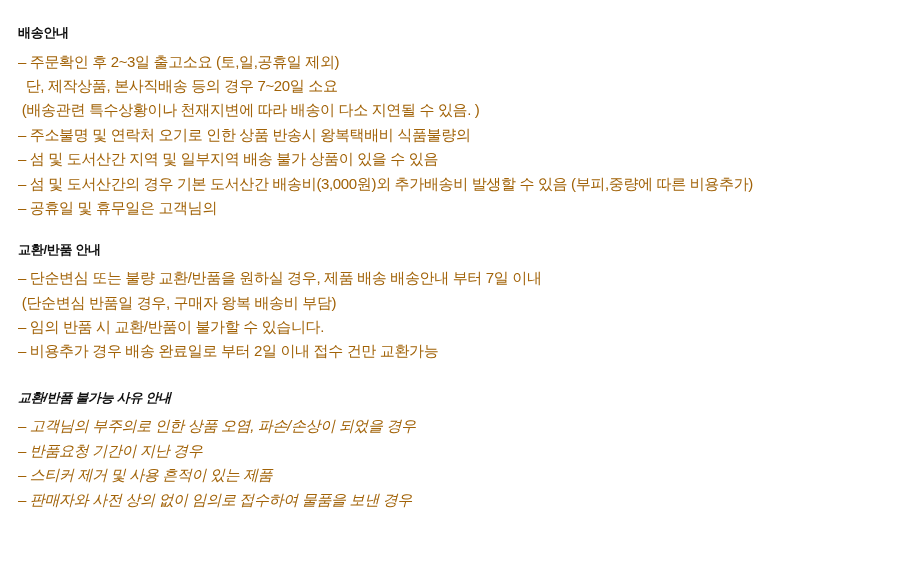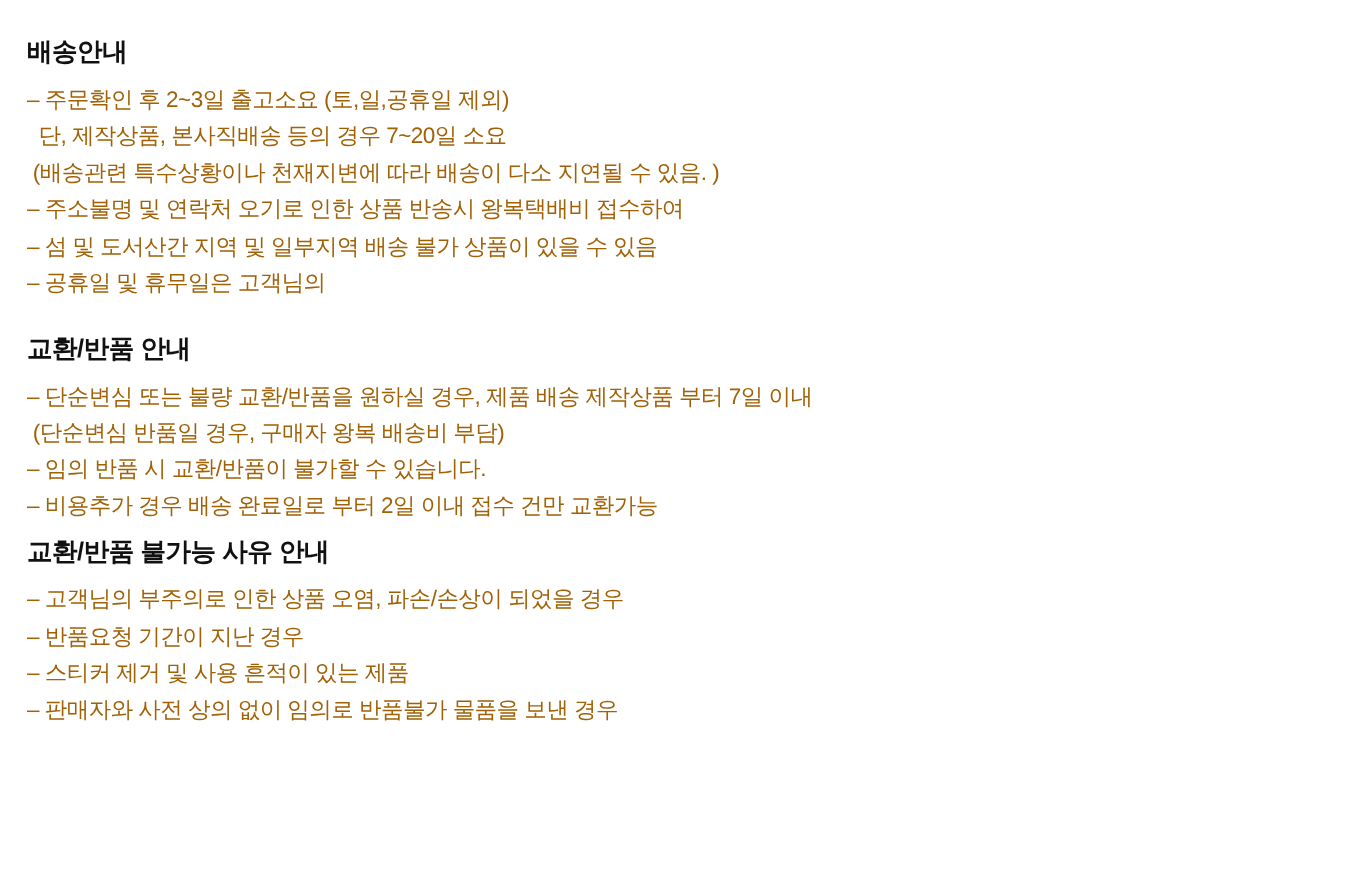--- a/index.html
+++ b/index.html
@@ -18,63 +18,65 @@
     box-sizing: border-box;
     width: 900px;
     height: 584px;
     padding: 24px 18px 10px 18px;
   }
   .section {
     margin-bottom: 18px;
   }
   .section:last-child {
     margin-bottom: 0;
+    font-style: italic;
   }
   .section-title {
-    font-size: 17px;
+    font-size: 13px;
     font-weight: bold;
     letter-spacing: -0.3px;
     color: #111111;
     margin: 0 0 8px 0;
     line-height: 1.35;
   }
   .line {
     font-size: 15px;
     line-height: 1.63;
     letter-spacing: -0.35px;
     color: #a16207;
     white-space: pre;
   }
   .sec-ship { margin-bottom: 20px; }
-  .sec-exchange { margin-bottom: 7px; }
+  .sec-exchange { margin-bottom: 25px; }
 </style>
 </head>
 <body>
 
 <div class="page">
 
   <div class="section sec-ship">
     <h2 class="section-title">배송안내</h2>
     <div class="line">– 주문확인 후 2~3일 출고소요 (토,일,공휴일 제외)</div>
     <div class="line">  단, 제작상품, 본사직배송 등의 경우 7~20일 소요</div>
     <div class="line"> (배송관련 특수상황이나 천재지변에 따라 배송이 다소 지연될 수 있음. )</div>
-    <div class="line">– 주소불명 및 연락처 오기로 인한 상품 반송시 왕복택배비 접수하여</div>
+    <div class="line">– 주소불명 및 연락처 오기로 인한 상품 반송시 왕복택배비 식품불량의</div>
     <div class="line">– 섬 및 도서산간 지역 및 일부지역 배송 불가 상품이 있을 수 있음</div>
+    <div class="line">– 섬 및 도서산간의 경우 기본 도서산간 배송비(3,000원)외 추가배송비 발생할 수 있음 (부피,중량에 따른 비용추가)</div>
     <div class="line">– 공휴일 및 휴무일은 고객님의</div>
   </div>
 
   <div class="section sec-exchange">
     <h2 class="section-title">교환/반품 안내</h2>
-    <div class="line">– 단순변심 또는 불량 교환/반품을 원하실 경우, 제품 배송 제작상품 부터 7일 이내</div>
+    <div class="line">– 단순변심 또는 불량 교환/반품을 원하실 경우, 제품 배송 배송안내 부터 7일 이내</div>
     <div class="line"> (단순변심 반품일 경우, 구매자 왕복 배송비 부담)</div>
     <div class="line">– 임의 반품 시 교환/반품이 불가할 수 있습니다.</div>
     <div class="line">– 비용추가 경우 배송 완료일로 부터 2일 이내 접수 건만 교환가능</div>
   </div>
 
   <div class="section">
     <h2 class="section-title">교환/반품 불가능 사유 안내</h2>
     <div class="line">– 고객님의 부주의로 인한 상품 오염, 파손/손상이 되었을 경우</div>
     <div class="line">– 반품요청 기간이 지난 경우</div>
     <div class="line">– 스티커 제거 및 사용 흔적이 있는 제품</div>
-    <div class="line">– 판매자와 사전 상의 없이 임의로 반품불가 물품을 보낸 경우</div>
+    <div class="line">– 판매자와 사전 상의 없이 임의로 접수하여 물품을 보낸 경우</div>
   </div>
 
 </div>
 
 </body></html>

